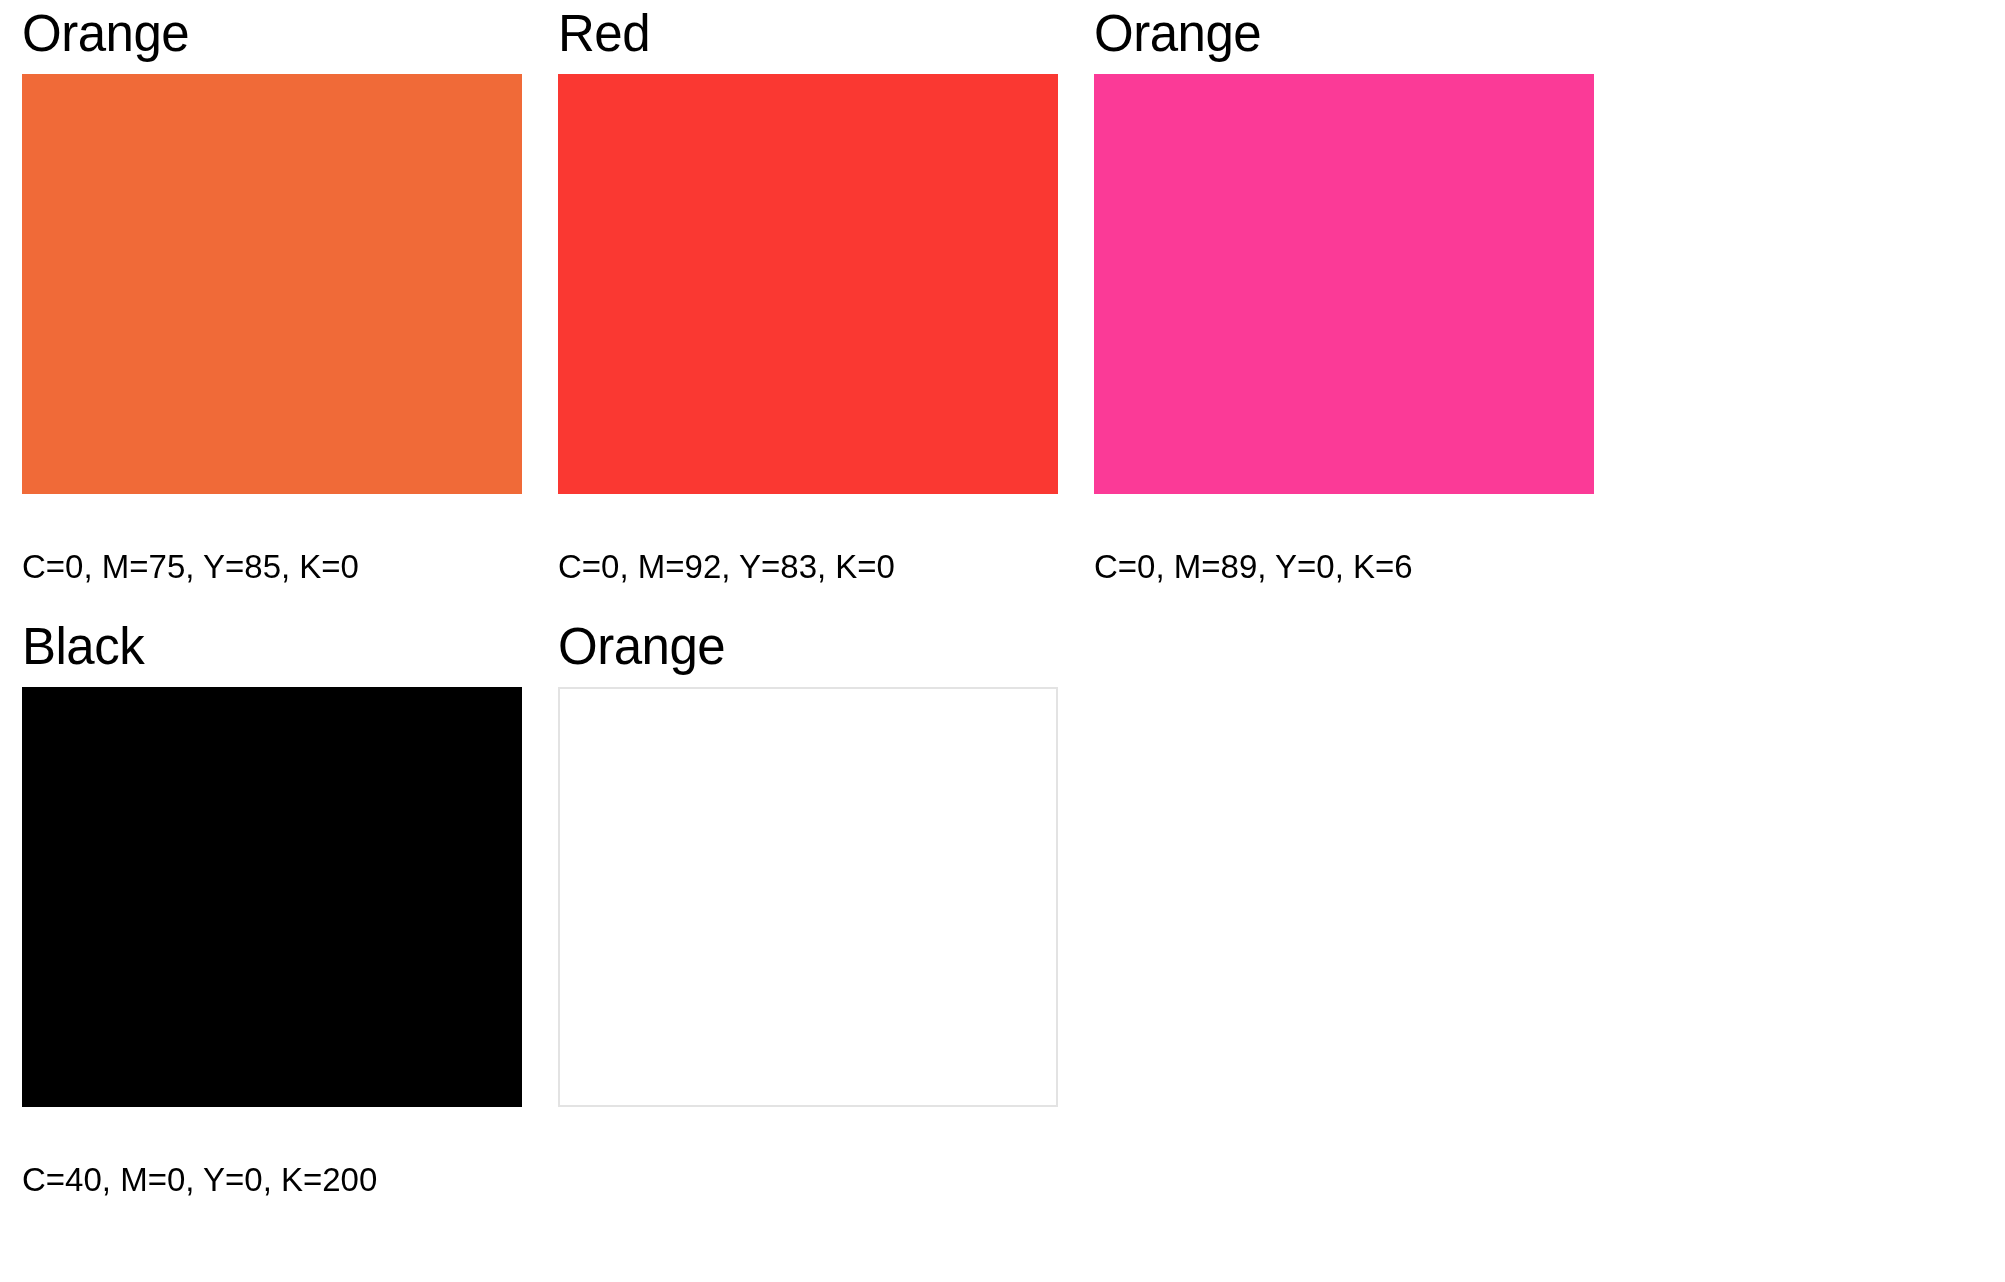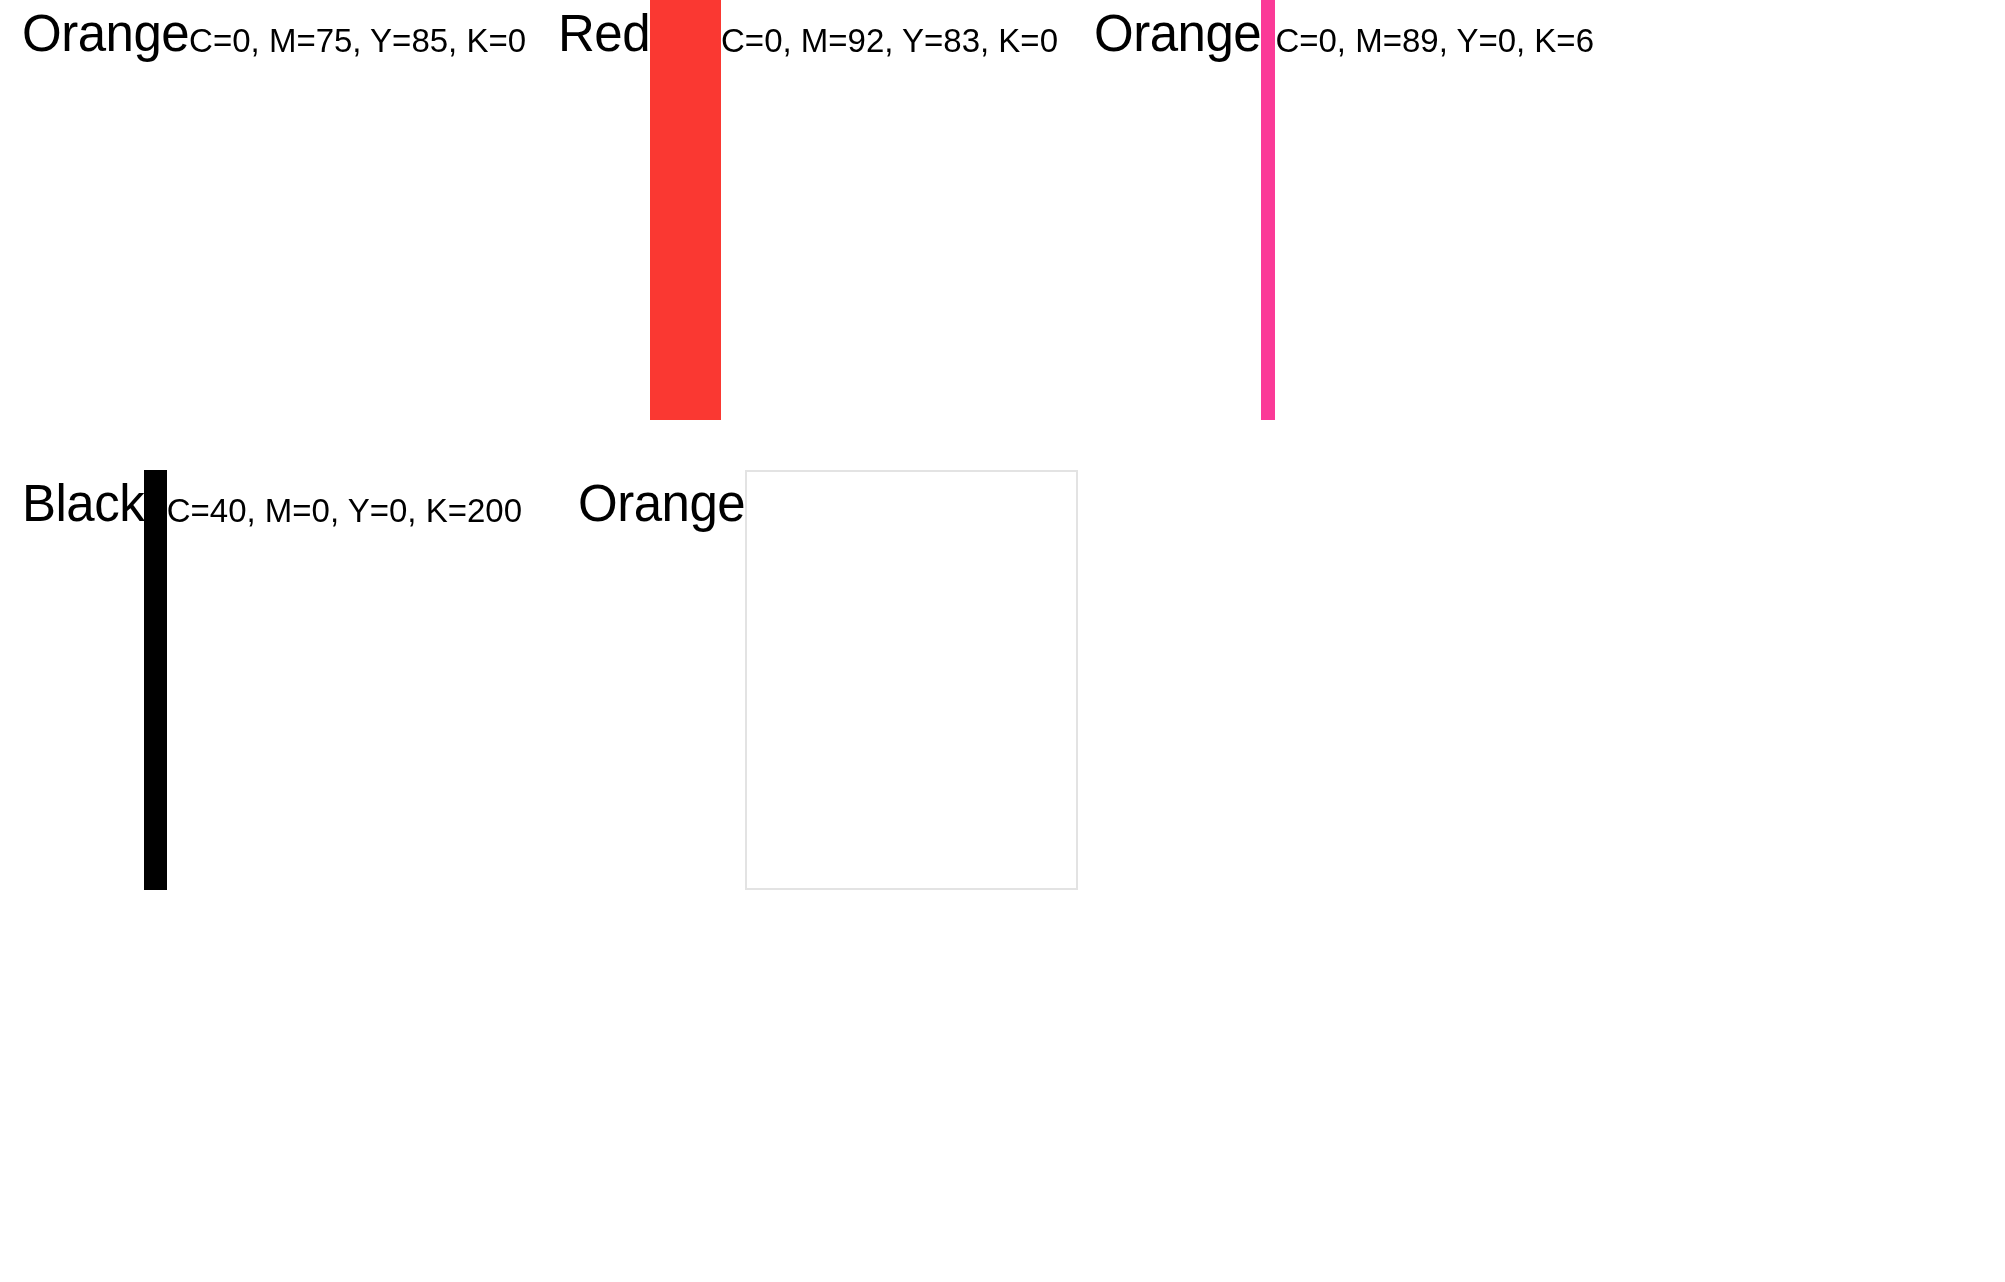--- a/index.html
+++ b/index.html
@@ -28,29 +28,28 @@
     display: flex;
     flex-direction: row;
     align-items: flex-start;
   }
 
   .swatch-row.row-top {
     margin-top: 0;
   }
 
   .swatch-row.row-bottom {
-    margin-top: 50px;
-    gap: 20px;
+    margin-top: 30px;
   }
 
   .swatch-cell {
     width: 500px;
     margin-right: 36px;
     display: flex;
-    flex-direction: row;
+    flex-direction: column;
   }
 
   .swatch-cell.is-empty {
     visibility: hidden;
   }
 
   .swatch-name {
     font-size: 51px;
     font-weight: 400;
     line-height: 1;
@@ -73,21 +72,21 @@
 
   .swatch-chip.bordered {
     border: 2px solid #e3e3e3;
   }
 
   .swatch-formula {
     font-size: 33px;
     font-weight: 400;
     line-height: 1;
     color: #000000;
-    padding-top: 24px;
+    padding-top: 56px;
     white-space: nowrap;
   }
 </style>
 </head>
 <body style="background: rgb(255, 255, 255); color: rgb(0, 0, 0);">
 
 <div class="palette-sheet">
 
   <div class="swatch-row row-top">
 

